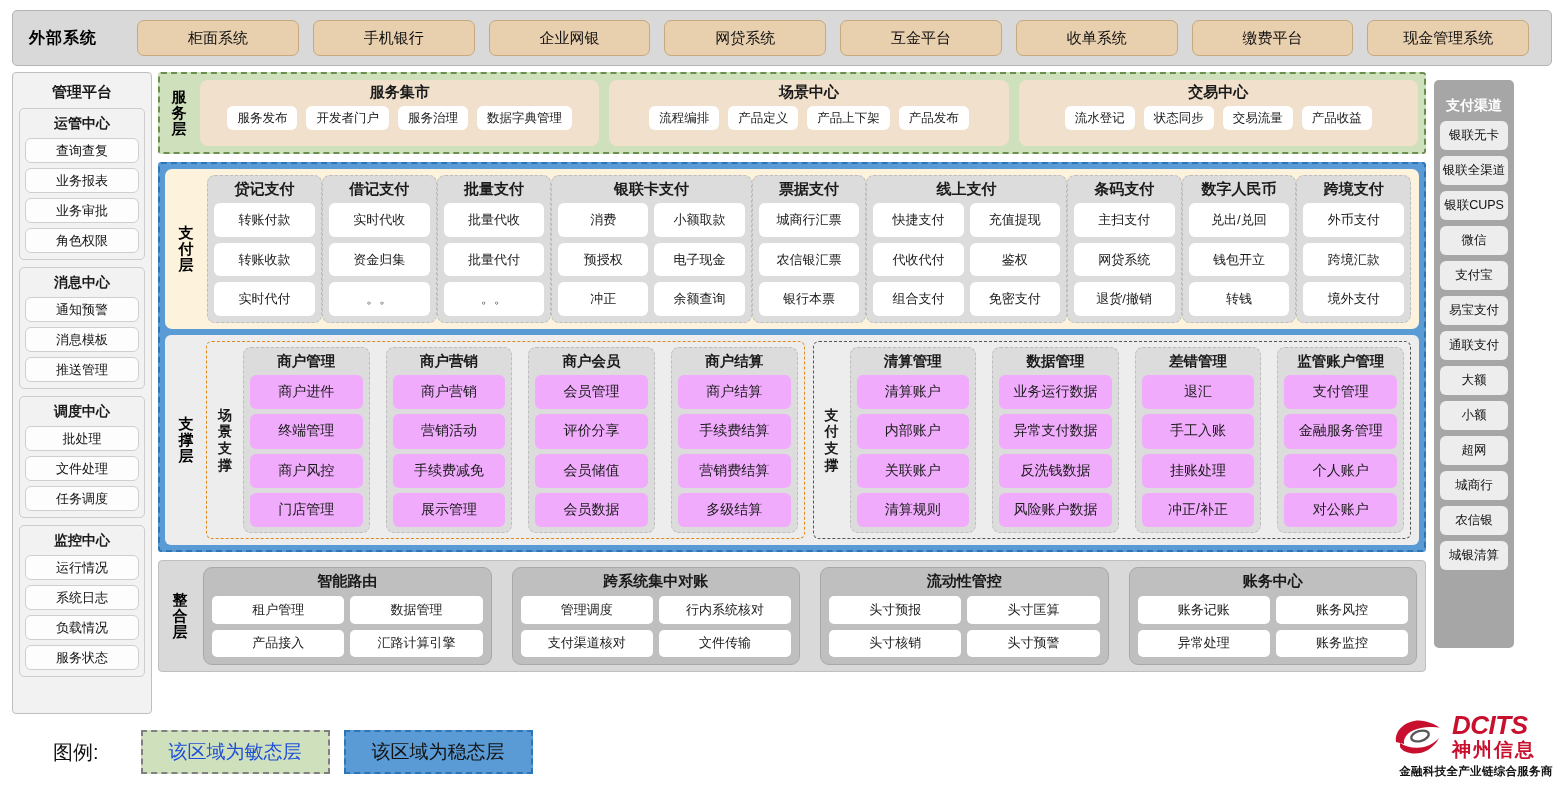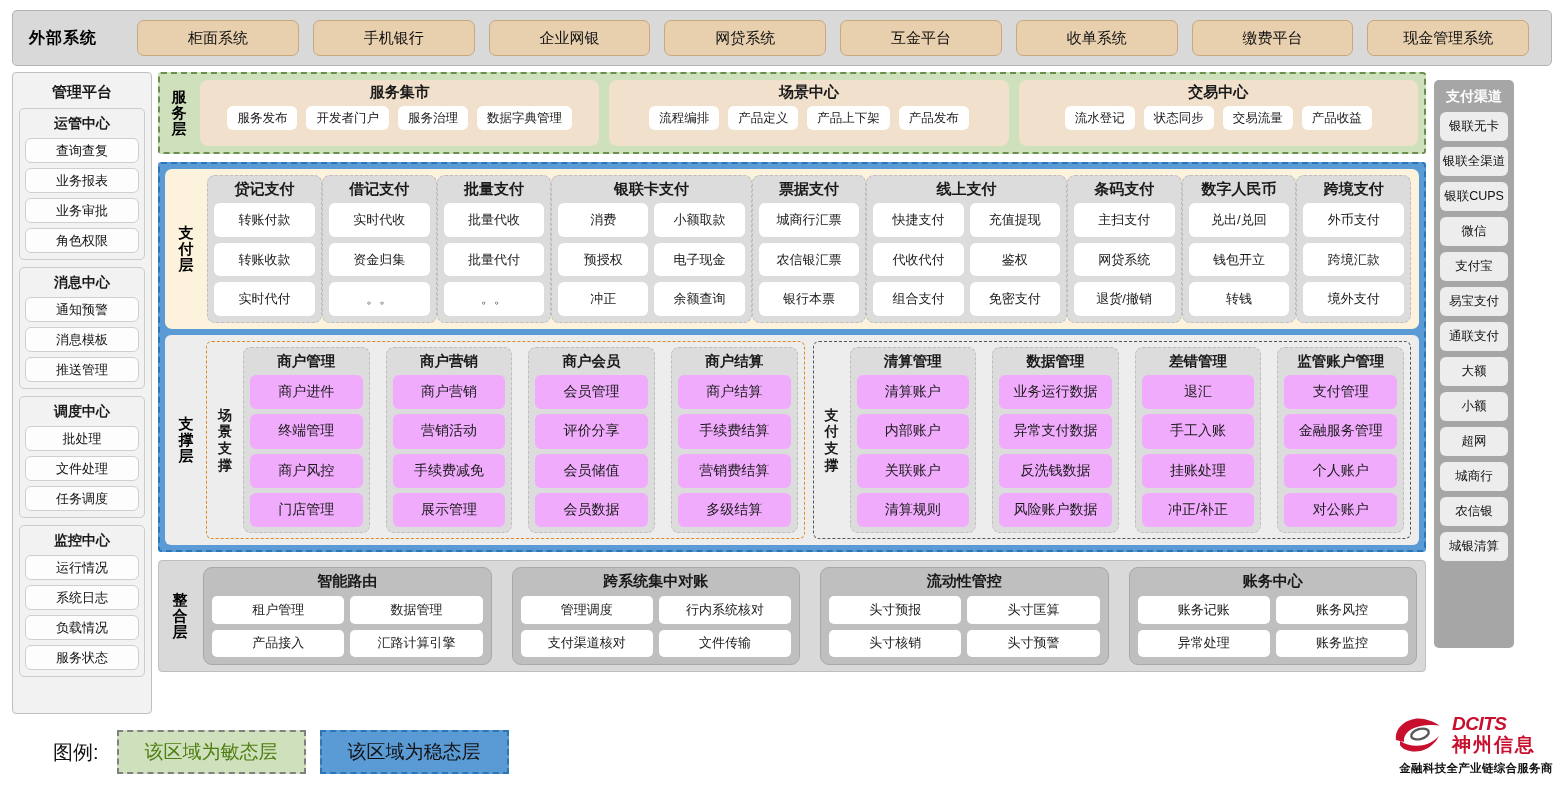--- a/index.html
+++ b/index.html
@@ -41,21 +41,21 @@
   .chip {
     background: #fdfdfd; border: 1px solid #cfcfcf; border-radius: 6px;
     height: 25px; display: flex; align-items: center; justify-content: center;
     font-size: 13px; margin-bottom: 5px; color: #111;
   }
   .chip:last-child { margin-bottom: 0; }
 
   
   .right-panel {
     position: absolute; left: 1434px; top: 80px; width: 80px; height: 568px;
-    background: #a6a6a6; border-radius: 5px; padding: 5px 6px;
+    background: #a6a6a6; border-radius: 5px; padding: 14px 6px;
   }
   .right-title { font-size: 14px; font-weight: bold; color: #ffffff; text-align: center; padding: 3px 0 6px; }
   .rchip {
     background: #ededed; border-radius: 6px; height: 29px;
     display: flex; align-items: center; justify-content: center;
     font-size: 12.5px; margin-bottom: 6px; color: #111; white-space: nowrap;
   }
 
   
   .center { position: absolute; left: 158px; top: 72px; width: 1268px; }
@@ -153,28 +153,28 @@
     font-size: 13px; white-space: nowrap;
   }
 
   
   .legend { position: absolute; left: 53px; top: 730px; display: flex; align-items: center; gap: 14px; }
   .legend-label { font-size: 20px; color: #111; margin-right: 4px; }
   .legend-box {
     height: 44px; display: flex; align-items: center; justify-content: center;
     font-size: 19px; padding: 0 26px; white-space: nowrap;
   }
-  .legend-box.agile { background: #cfe0bc; border: 2px dashed #808080; color: #4d7c0f; }
+  .legend-box.agile { background: #cfe0bc; border: 2px dashed #808080; color: #1d4ed8; margin-left: 24px; }
   .legend-box.stable { background: #5b9bd5; border: 2px dashed #2e75b6; color: #111; }
 
   
   .logo { position: absolute; left: 1390px; top: 712px; width: 172px; height: 84px; }
   .logo-row { display: flex; align-items: center; gap: 4px; }
   .logo-text { display: flex; flex-direction: column; line-height: 1; }
-  .logo-en { font-size: 19px; font-weight: bold; color: #c8102e; letter-spacing: -0.5px; font-style: italic; }
+  .logo-en { font-size: 26px; font-weight: bold; color: #c8102e; letter-spacing: -0.5px; font-style: italic; }
   .logo-cn { font-size: 19px; font-weight: bold; color: #c8102e; letter-spacing: 2px; margin-top: 2px; }
   .logo-tag { font-size: 11.5px; font-weight: bold; color: #111; margin-top: 5px; text-align: center; letter-spacing: 0.3px; }
 </style>
 </head>
 <body>
 
 <div class="page">
 
   <div class="ext-bar">
     <div class="ext-title">外部系统</div>

